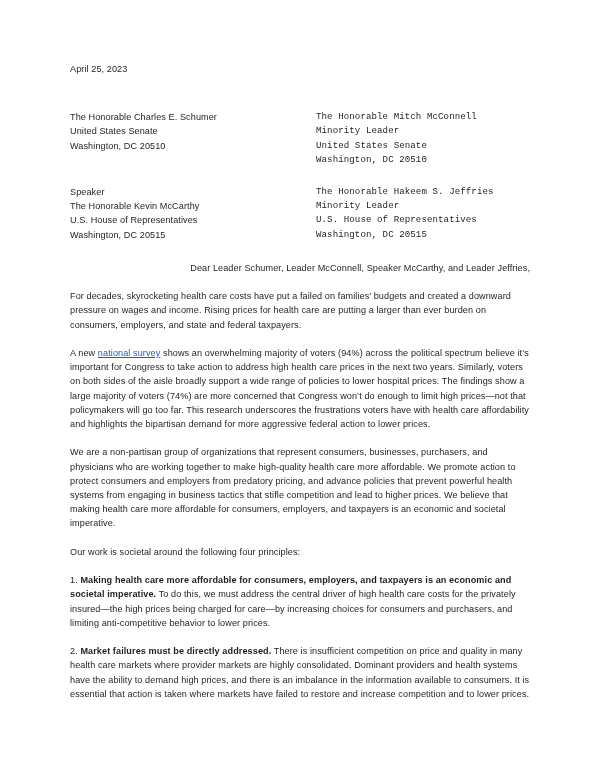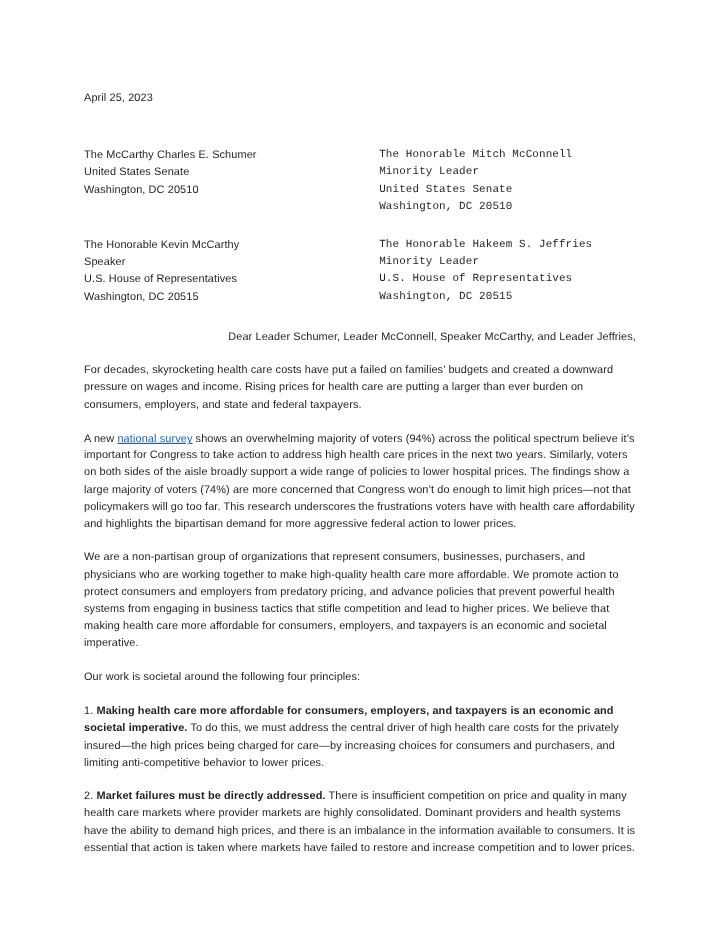--- a/index.html
+++ b/index.html
@@ -23,21 +23,20 @@
     background: #ffffff;
     box-sizing: border-box;
     padding: 62px 70px 0 70px;
   }
   .doc-body {
     width: 460px;
     font-size: 9.1px;
     line-height: 14.2px;
     color: #1f1f1f;
     letter-spacing: 0.01em;
-    margin-top: 12px;
   }
   .date-line {
     margin: 0 0 34px 0;
   }
   .address-block {
     display: flex;
     margin-bottom: 18px;
   }
   .address-col {
     width: 246px;
@@ -75,36 +74,36 @@
 </head>
 <body>
 
 <div class="page">
   <div class="doc-body">
 
     <div class="date-line">April 25, 2023</div>
 
     <div class="address-block">
       <div class="address-col">
-        <span class="addr-line">The McCarthy Charles E. Schumer</span>
+        <span class="addr-line">The Honorable Charles E. Schumer</span>
         <span class="addr-line">United States Senate</span>
         <span class="addr-line">Washington, DC 20510</span>
       </div>
       <div class="address-col right">
         <span class="addr-line">The Honorable Mitch McConnell</span>
         <span class="addr-line">Minority Leader</span>
         <span class="addr-line">United States Senate</span>
         <span class="addr-line">Washington, DC 20510</span>
       </div>
     </div>
 
     <div class="address-block">
       <div class="address-col">
+        <span class="addr-line">Speaker</span>
         <span class="addr-line">The Honorable Kevin McCarthy</span>
-        <span class="addr-line">Speaker</span>
         <span class="addr-line">U.S. House of Representatives</span>
         <span class="addr-line">Washington, DC 20515</span>
       </div>
       <div class="address-col right">
         <span class="addr-line">The Honorable Hakeem S. Jeffries</span>
         <span class="addr-line">Minority Leader</span>
         <span class="addr-line">U.S. House of Representatives</span>
         <span class="addr-line">Washington, DC 20515</span>
       </div>
     </div>

